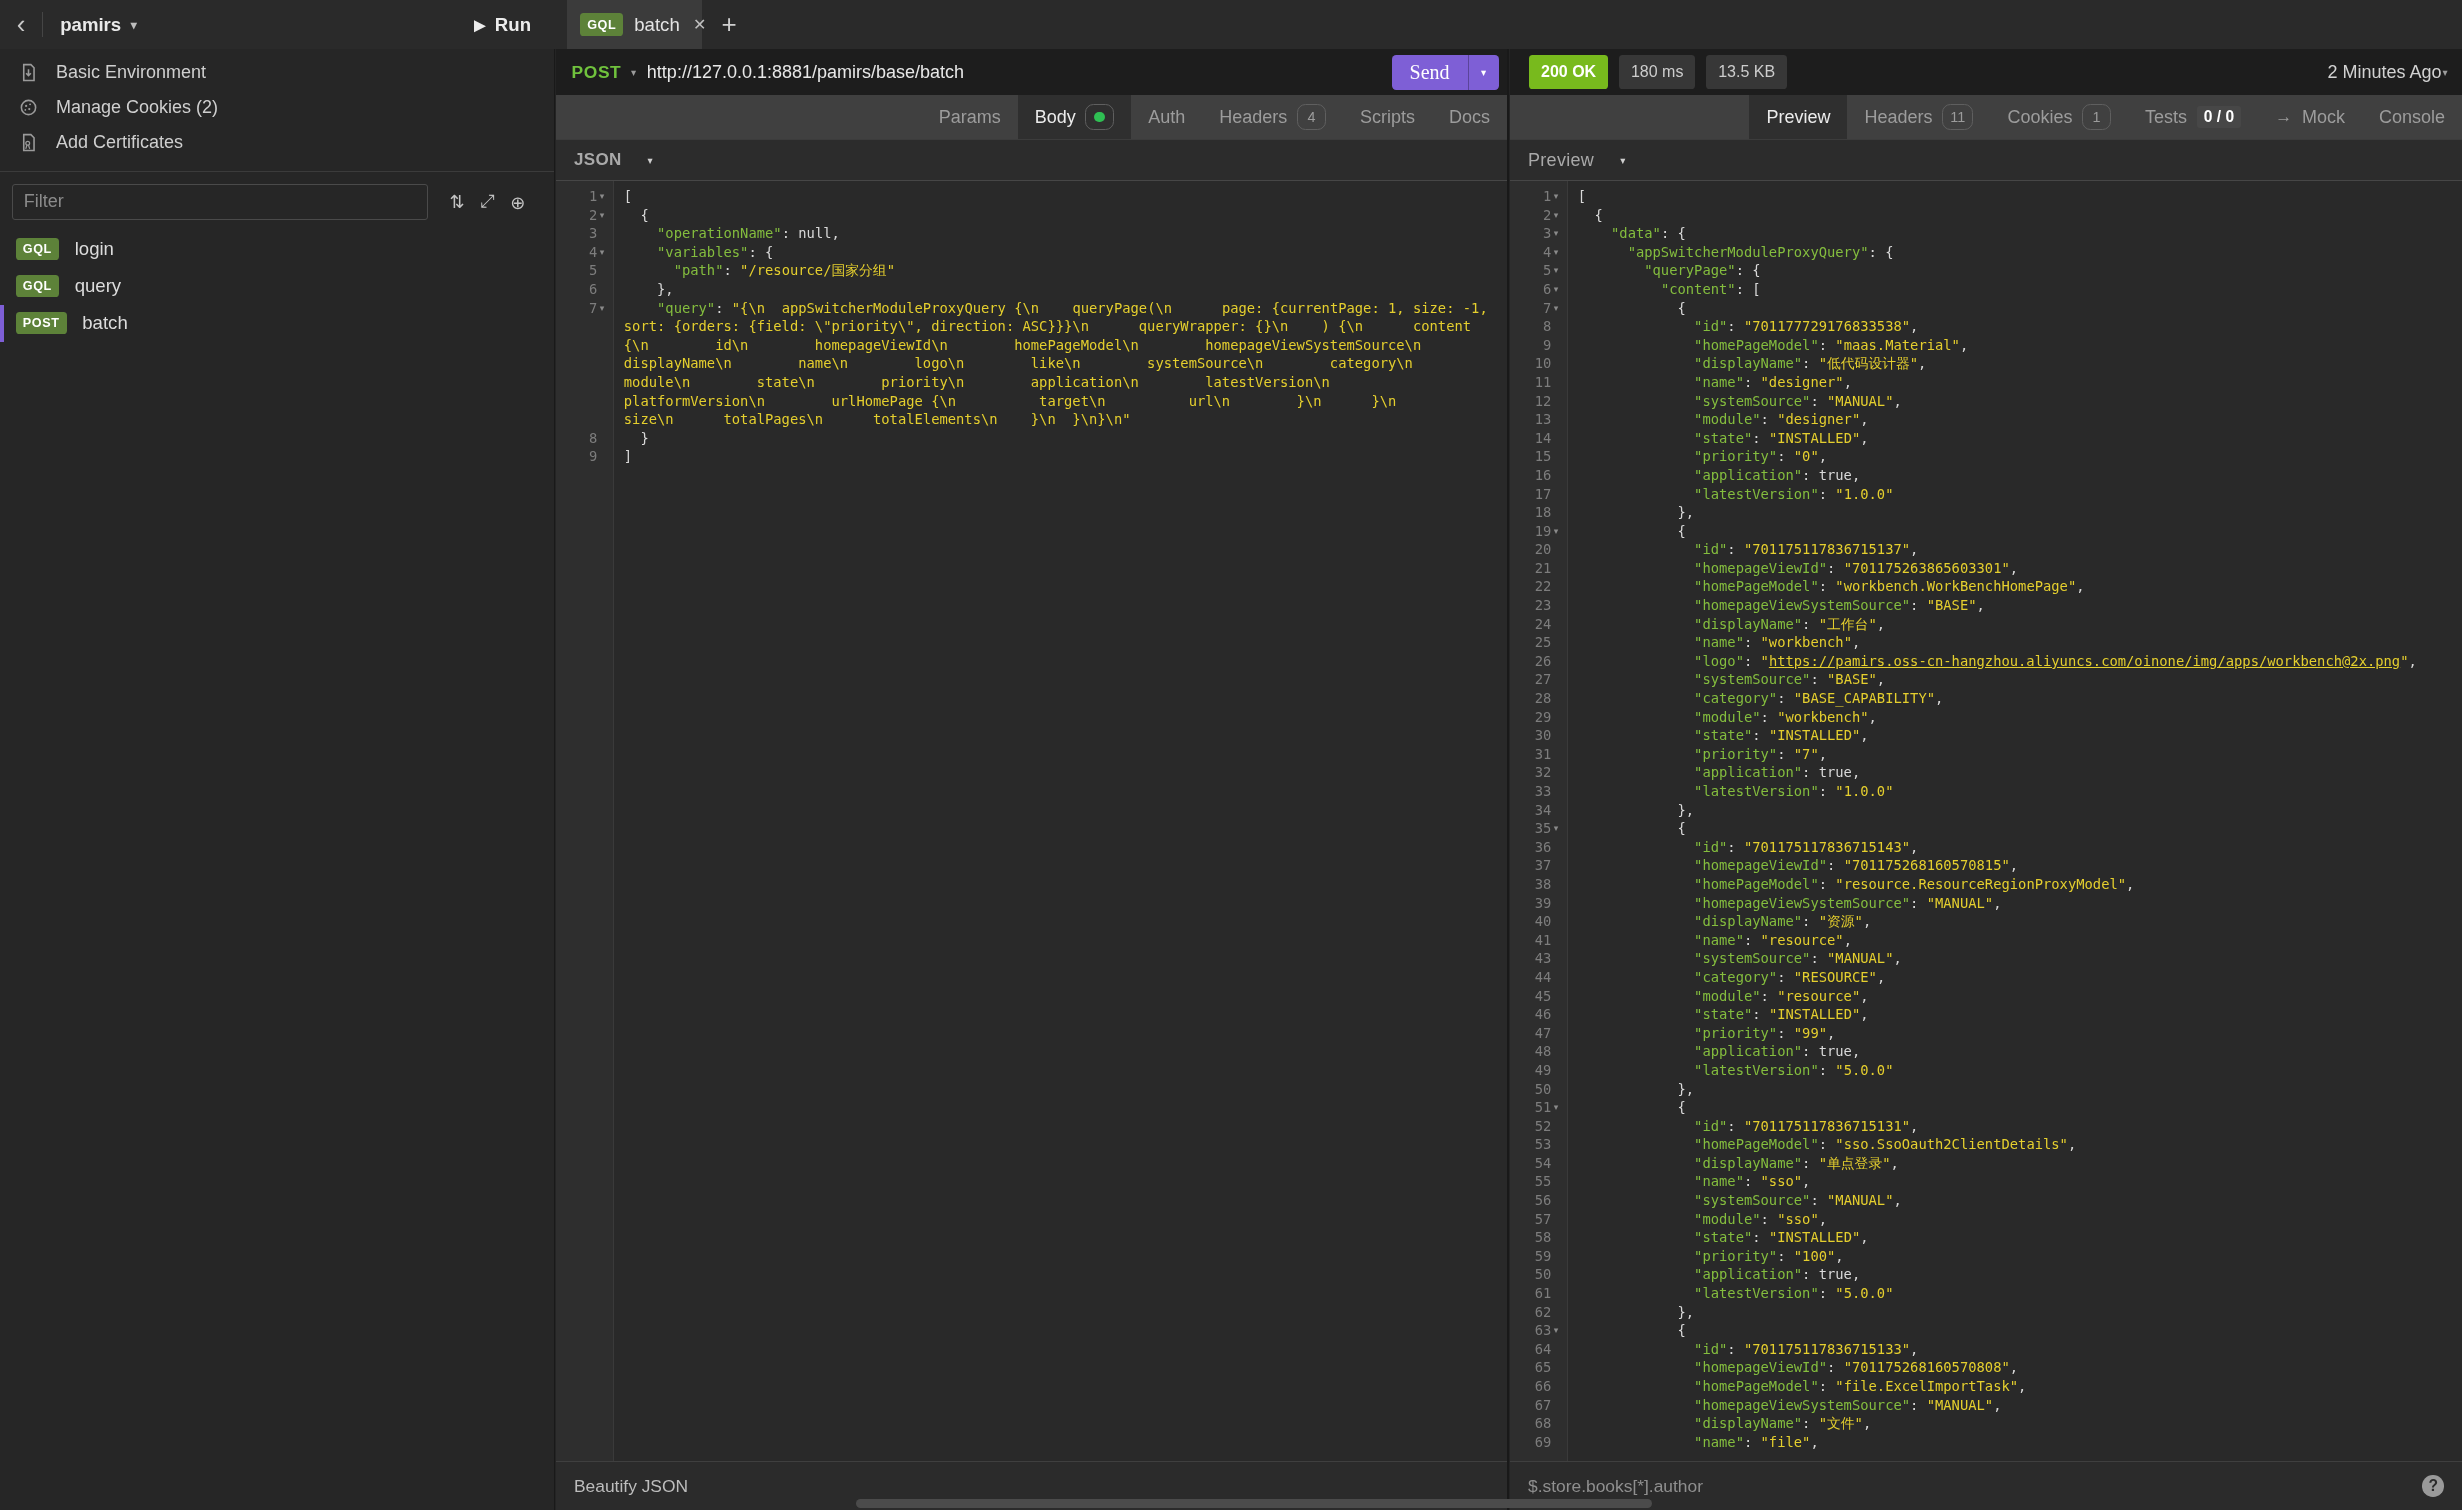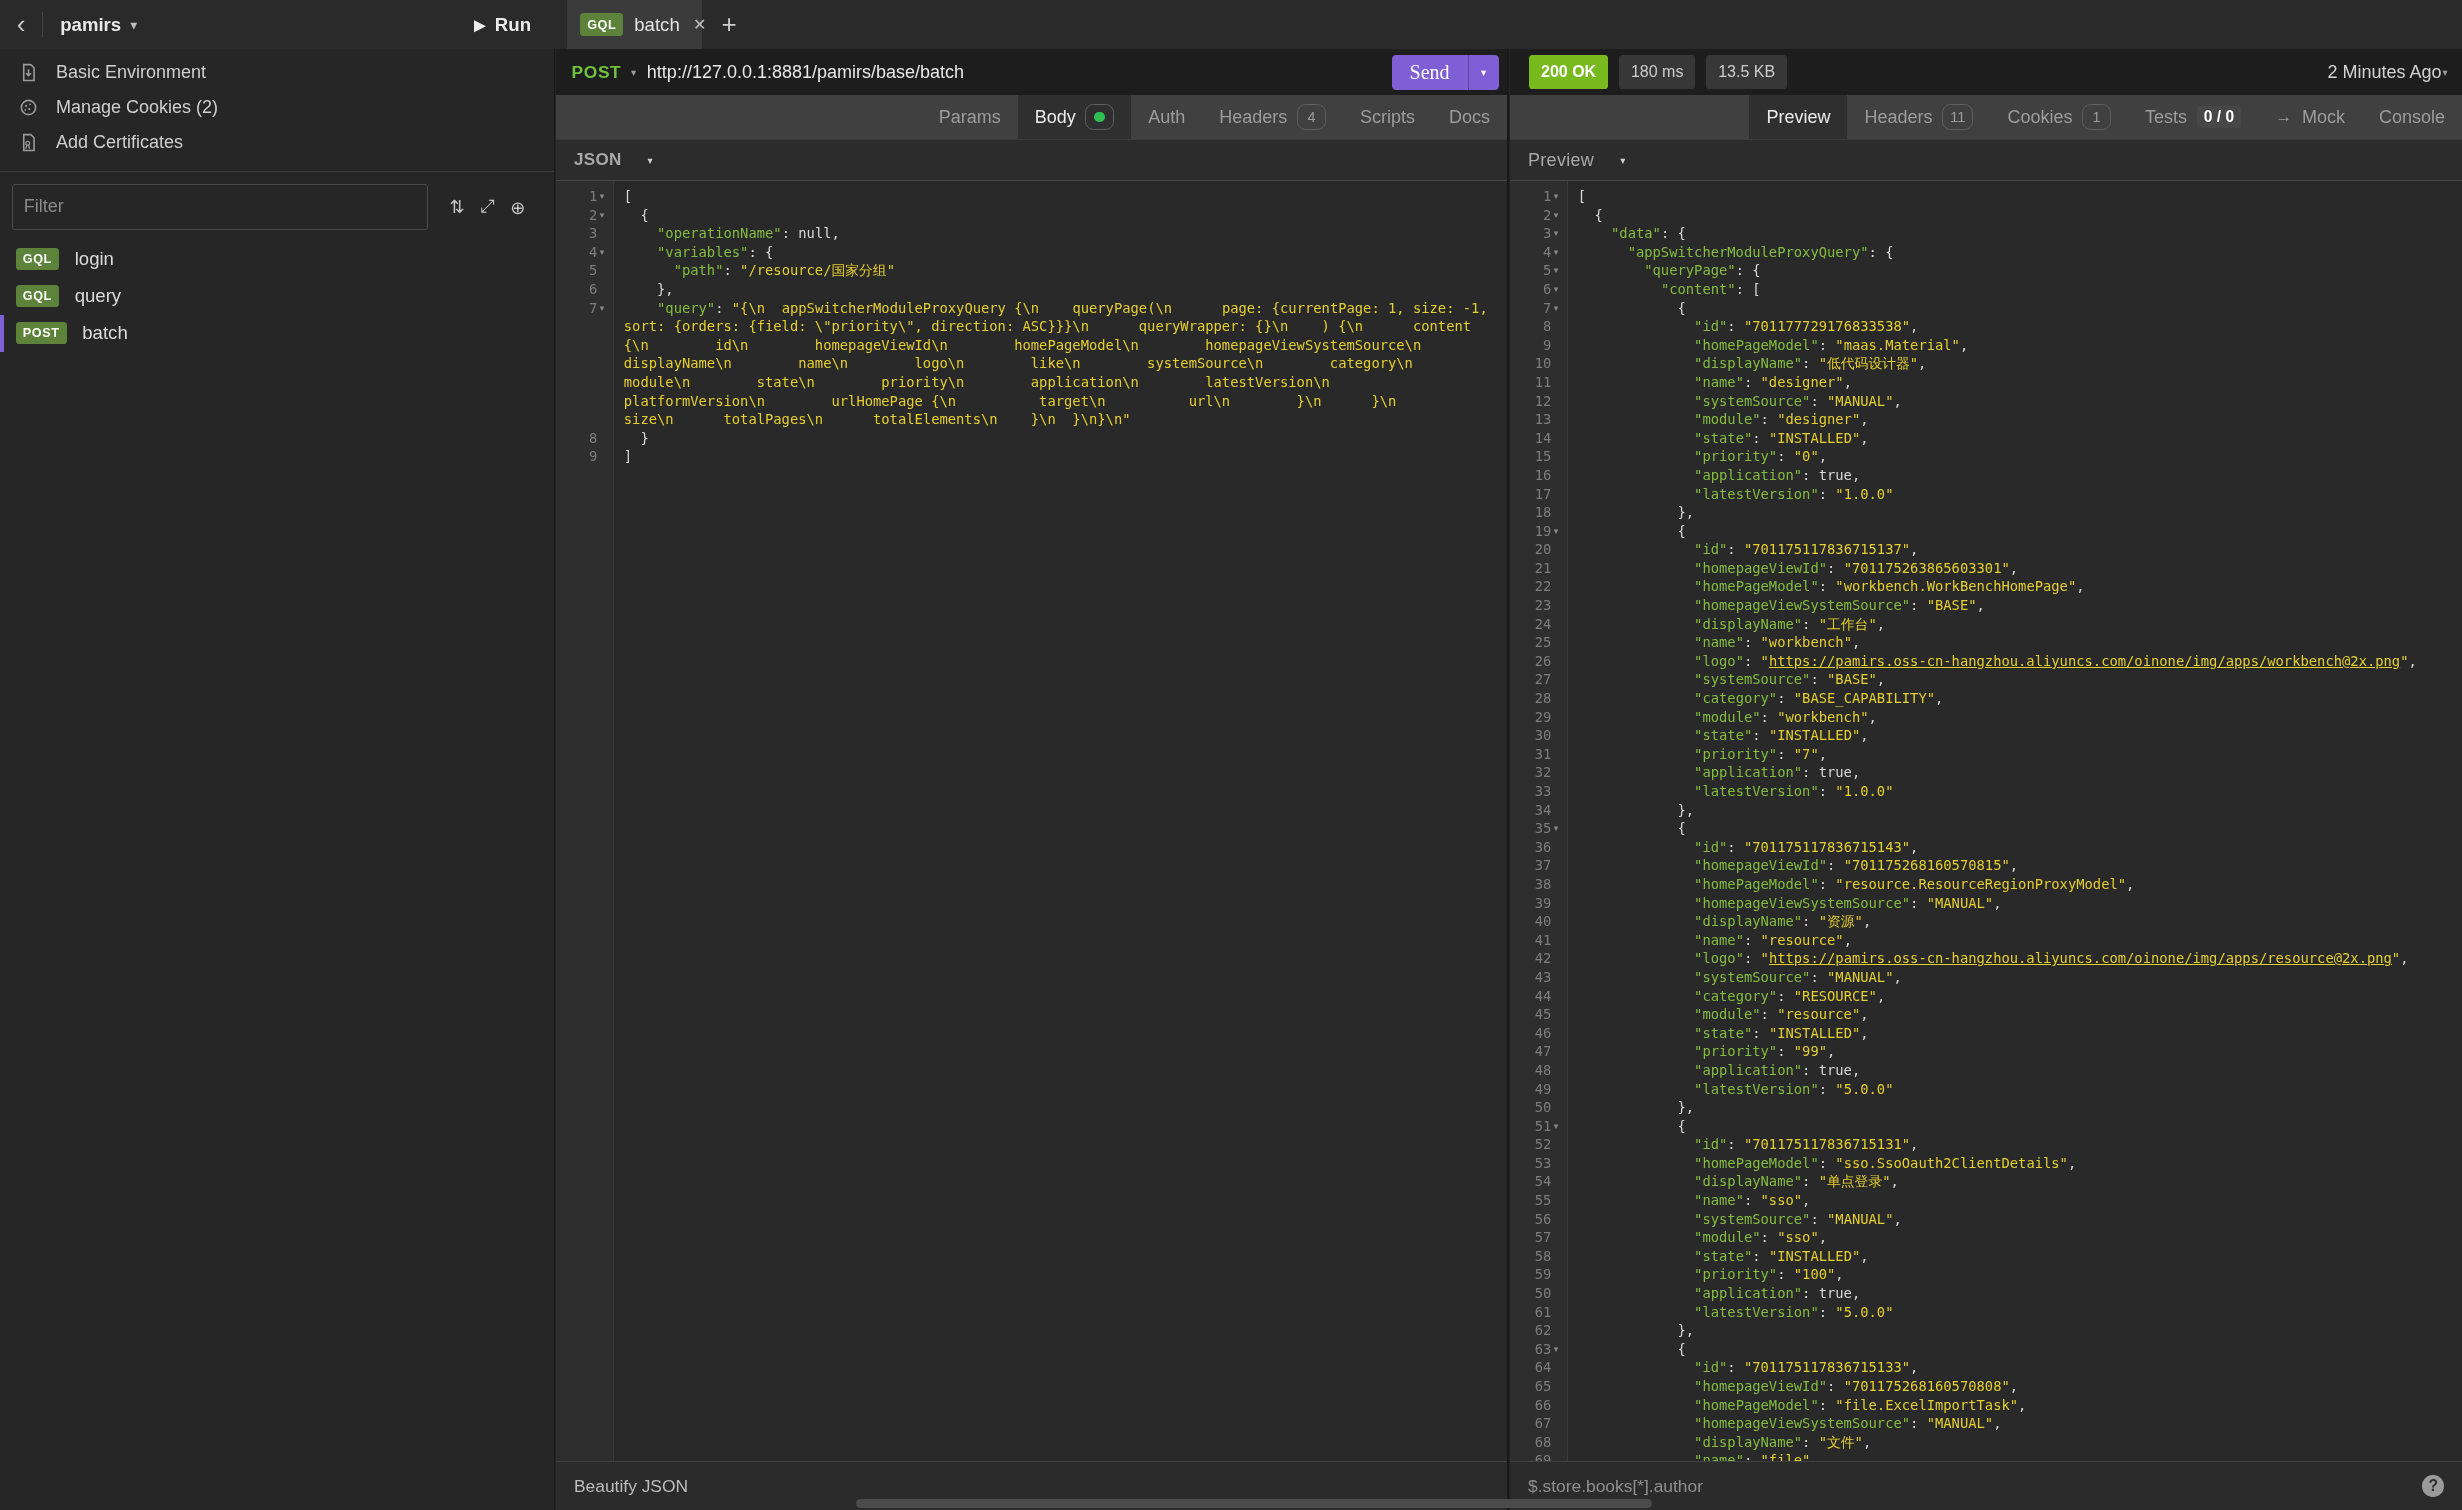--- a/index.html
+++ b/index.html
@@ -31,21 +31,21 @@
 
   
   #sidebar { position:absolute; left:0; top:49px; width:555px; bottom:0; background:#262626;
              border-right:1.8px solid #191919; }
   .side-item { height:35px; display:flex; align-items:center; gap:18px; padding-left:19px;
                color:#cfcfcf; font-size:18px; }
   .side-item:first-child { margin-top:6px; }
   .side-item svg { flex:0 0 19px; }
   .side-sep { height:1.2px; background:#3b3b3b; margin-top:10.8px; }
   .filter-row { display:flex; align-items:center; margin:12px 10.8px 6px 12px; gap:0; }
-  .filter-input { width:416px; height:46px; background:transparent; border:1.2px solid #4a4a4a;
+  .filter-input { width:416px; height:36px; background:transparent; border:1.2px solid #4a4a4a;
                   border-radius:3px; color:#ef4444; font-size:18px; padding:0 10.8px; outline:none;
                   font-family:"Liberation Sans", sans-serif; }
   .filter-input::placeholder { color:#8b8b8b; }
   .filter-icons { display:flex; align-items:center; gap:15.6px; margin-left:21.6px; color:#c4c4c4; }
   .filter-icons span { font-size:18px; }
   .req-list { margin-top:10.8px; }
   .req-row { position:relative; height:37px; display:flex; align-items:center; gap:15.6px;
              padding-left:15.6px; }
   .req-row .name { color:#dcdcdc; font-size:18.6px; }
   .req-row .active-bar { position:absolute; left:0; top:0; bottom:0; width:4.2px; background:#7e5fd6;
@@ -649,27 +649,20 @@
         </div>
         <div class="cl">
           <div class="gut">
             <span class="ln">41</span>
             <span class="fold"></span>
           </div>
           <div class="code"><span class="t-p">              </span><span class="t-k">"name"</span><span class="t-p">: </span><span class="t-s">"resource"</span><span class="t-p">,</span></div>
         </div>
         <div class="cl">
           <div class="gut">
-            <span class="ln">42</span>
-            <span class="fold"></span>
-          </div>
-          <div class="code"><span class="t-p">              </span><span class="t-k">"logo"</span><span class="t-p">: </span><span class="t-s">"</span><span class="t-l">https://pamirs.oss-cn-hangzhou.aliyuncs.com/oinone/img/apps/resource@2x.png</span><span class="t-s">"</span><span class="t-p">,</span></div>
-        </div>
-        <div class="cl">
-          <div class="gut">
             <span class="ln">43</span>
             <span class="fold"></span>
           </div>
           <div class="code"><span class="t-p">              </span><span class="t-k">"systemSource"</span><span class="t-p">: </span><span class="t-s">"MANUAL"</span><span class="t-p">,</span></div>
         </div>
         <div class="cl">
           <div class="gut">
             <span class="ln">44</span>
             <span class="fold"></span>
           </div>

